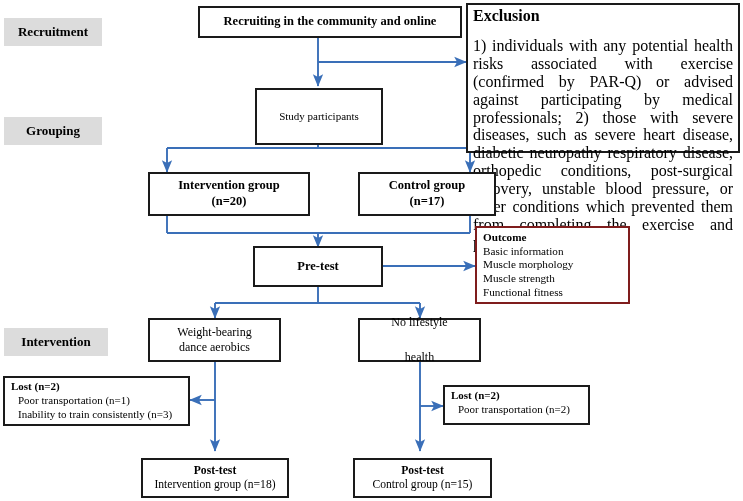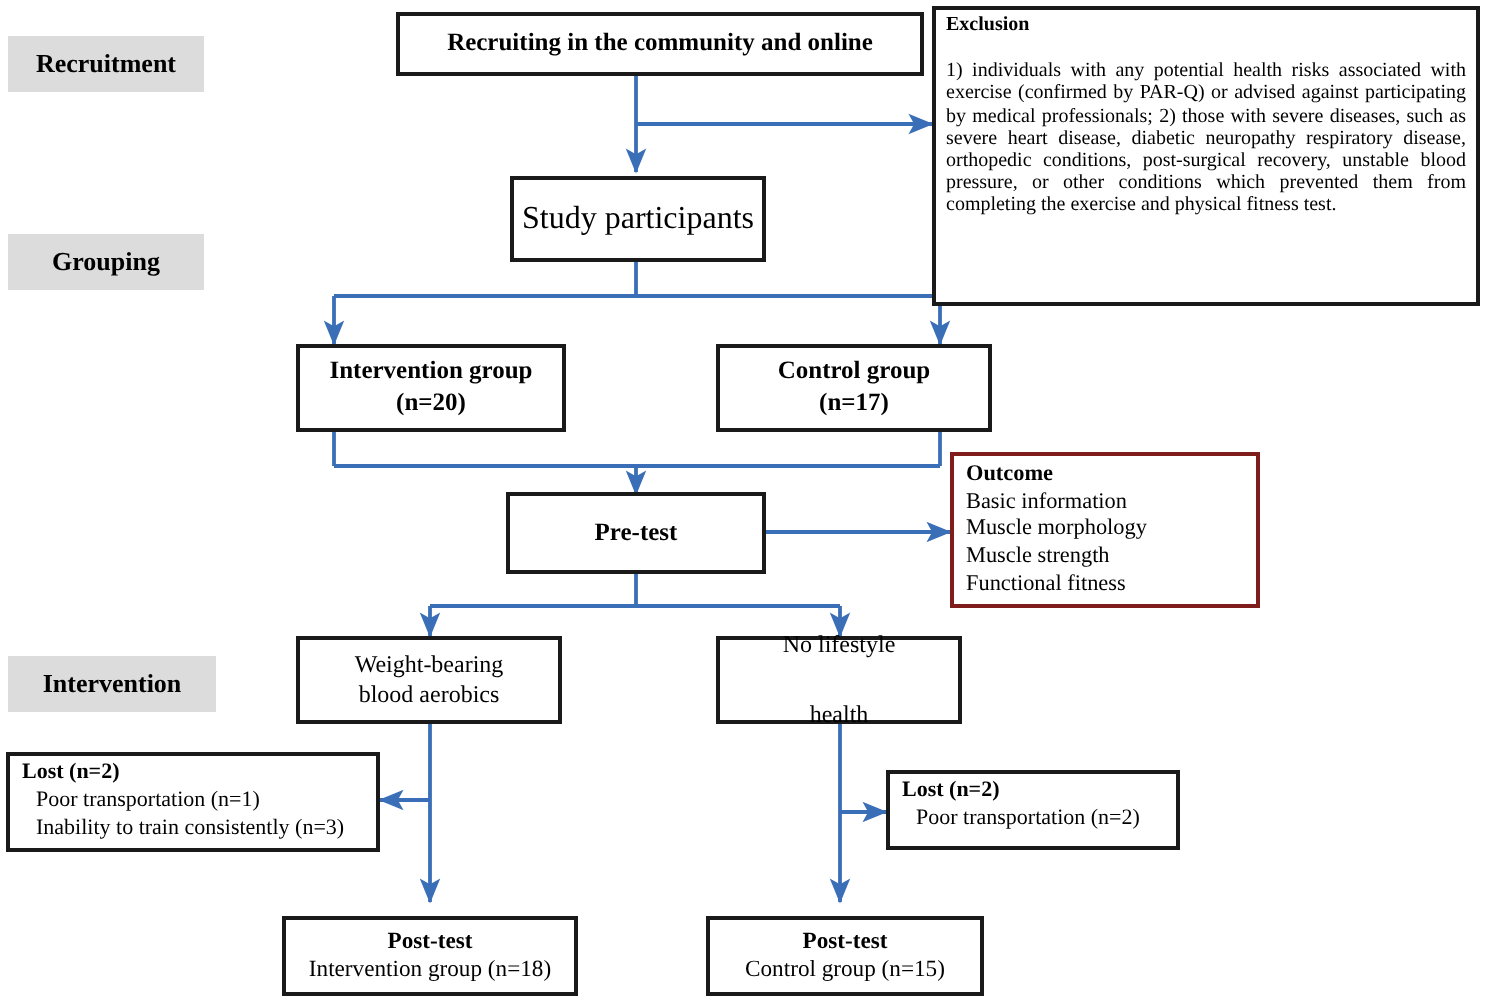--- a/index.html
+++ b/index.html
@@ -136,30 +136,30 @@
     <span>Grouping</span>
   </div>
   <div class="stage" style="left:4px; top:328px; width:104px; height:28px;">
     <span>Intervention</span>
   </div>
 
   <div class="box" style="left:198px; top:6px; width:264px; height:32px; font-size:12.5px;">
     <span class="ln bold">Recruiting in the community  and online</span>
   </div>
 
-  <div class="textbox" style="left:466px; top:3px; width:274px; height:150px; font-size:10px;">
+  <div class="textbox" style="left:466px; top:3px; width:274px; height:150px; font-size:16px;">
     <span class="hd">Exclusion</span>
     <span class="body">1) individuals with any potential health risks associated with exercise (confirmed by PAR-Q) or advised against participating by medical professionals; 2) those with severe diseases, such as severe heart disease, diabetic neuropathy respiratory disease, orthopedic conditions, post-surgical recovery, unstable blood pressure, or other conditions which prevented them from completing the exercise and physical fitness test.</span>
   </div>
 
-  <div class="box" style="left:255px; top:88px; width:128px; height:43px; font-size:16px;">
+  <div class="box" style="left:255px; top:88px; width:128px; height:57px; font-size:11px;">
     <span class="ln">Study participants</span>
   </div>
 
-  <div class="box" style="left:148px; top:172px; width:135px; height:44px; font-size:12.5px;">
+  <div class="box" style="left:148px; top:172px; width:162px; height:44px; font-size:12.5px;">
     <span class="ln bold">Intervention group</span>
     <span class="ln bold">(n=20)</span>
   </div>
   <div class="box" style="left:358px; top:172px; width:138px; height:44px; font-size:12.5px;">
     <span class="ln bold">Control group</span>
     <span class="ln bold">(n=17)</span>
   </div>
 
   <div class="box" style="left:253px; top:246px; width:130px; height:41px; font-size:12.5px;">
     <span class="ln bold">Pre-test</span>
@@ -168,21 +168,21 @@
   <div class="listbox" style="left:475px; top:226px; width:155px; height:78px; font-size:11.2px;">
     <span class="hd">Outcome</span>
     <span class="li">Basic information</span>
     <span class="li">Muscle morphology</span>
     <span class="li">Muscle strength</span>
     <span class="li">Functional  fitness</span>
   </div>
 
   <div class="box" style="left:148px; top:318px; width:133px; height:44px; font-size:12px;">
     <span class="ln">Weight-bearing</span>
-    <span class="ln">blood aerobics</span>
+    <span class="ln">dance aerobics</span>
   </div>
   <div class="box" style="left:358px; top:318px; width:123px; height:44px; font-size:12px;gap:20px;">
     <span class="ln">No lifestyle</span>
     <span class="ln">health</span>
   </div>
 
   <div class="lostbox" style="left:3px; top:376px; width:187px; height:50px; font-size:11px;">
     <span class="hd">Lost (n=2)</span>
     <span class="li">Poor transportation  (n=1)</span>
     <span class="li">Inability to train consistently (n=3)</span>

